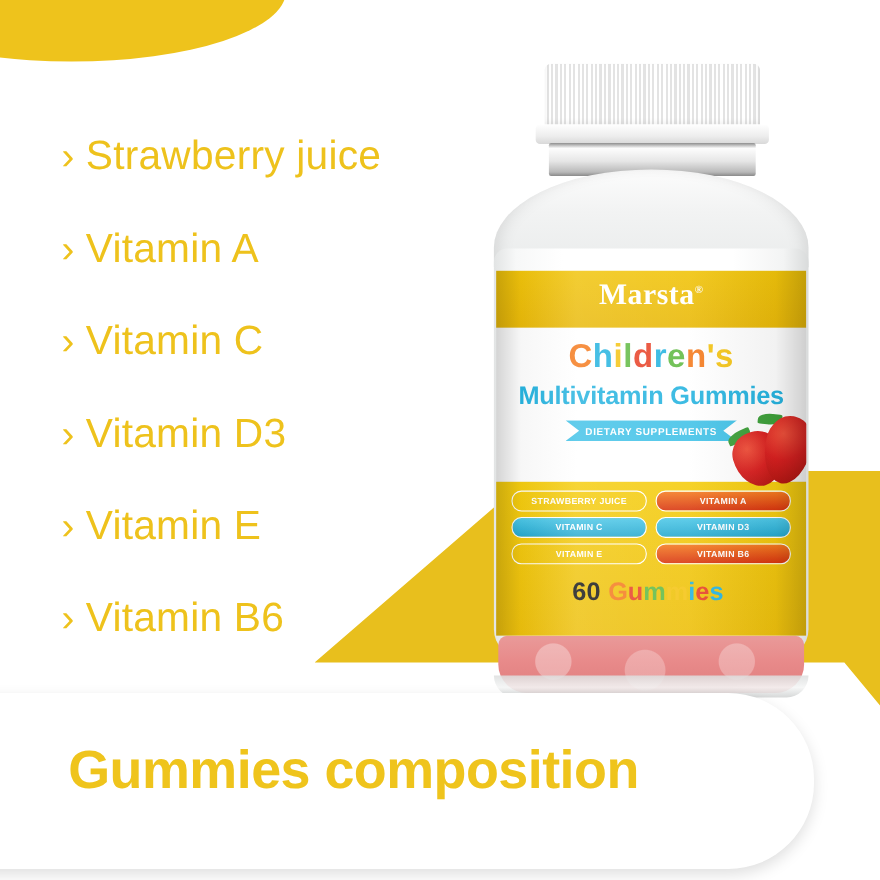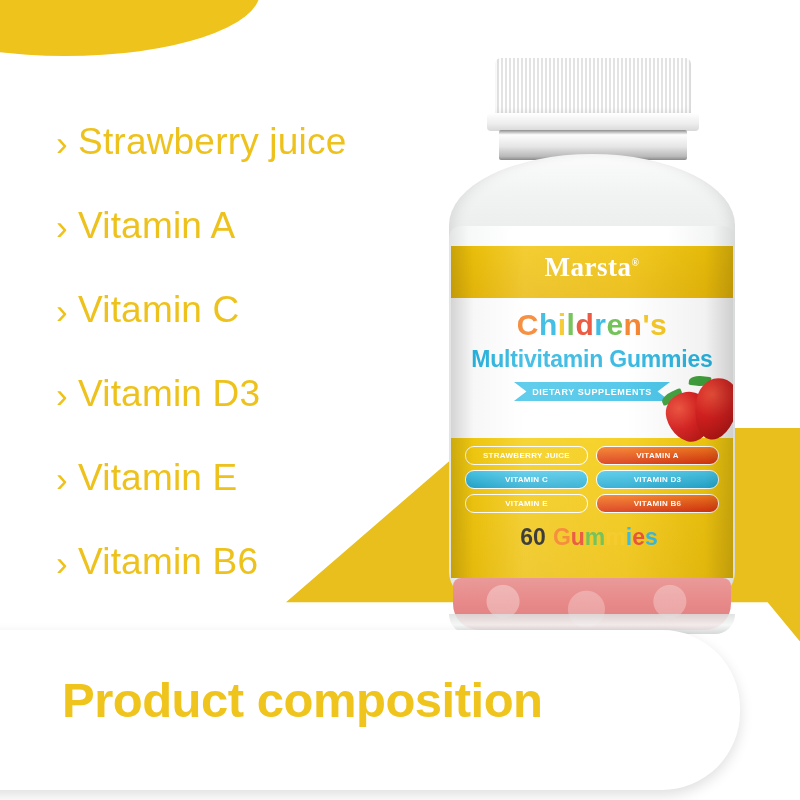--- a/index.html
+++ b/index.html
@@ -385,15 +385,15 @@
 
       <div class="gummies-line">
         <span class="g-count">60</span><span id="gummies-word"><span style="display:inline-block;width:7px"></span><span style="color: rgb(245, 124, 32);">G</span><span style="color: rgb(232, 68, 42);">u</span><span style="color: rgb(99, 187, 70);">m</span><span style="color: rgb(245, 197, 24);">m</span><span style="color: rgb(39, 180, 224);">i</span><span style="color: rgb(232, 68, 42);">e</span><span style="color: rgb(39, 180, 224);">s</span></span>
       </div>
 
       <div class="glass-shade"></div>
     </div>
   </div>
 
   <div class="bottom-card"></div>
-  <div class="bottom-title">Product composition</div>
+  <div class="bottom-title">Gummies composition</div>
 
 </div>
 
 </body></html>

